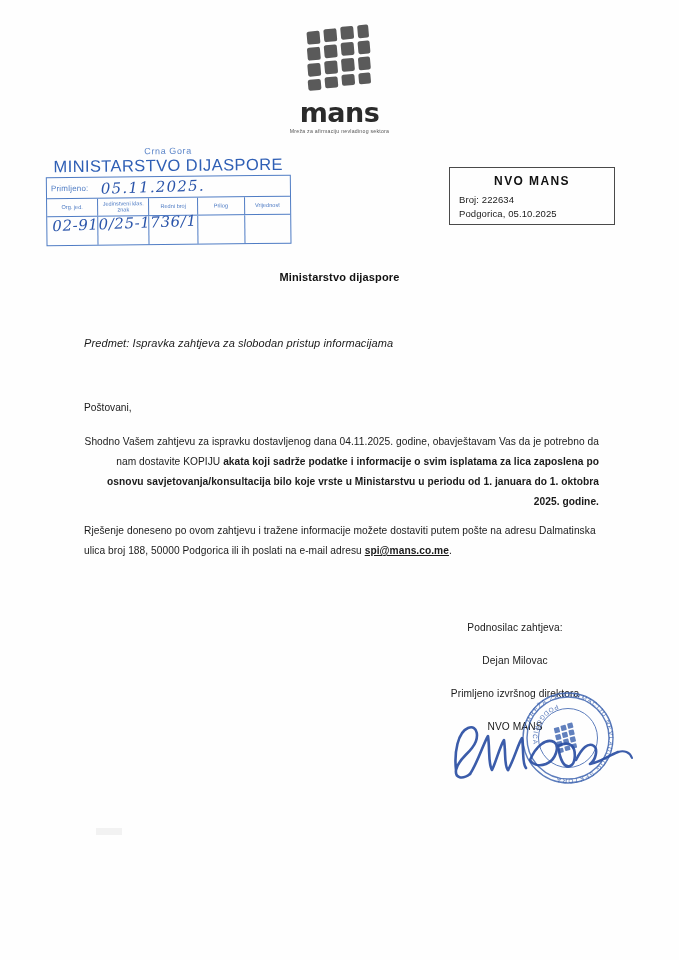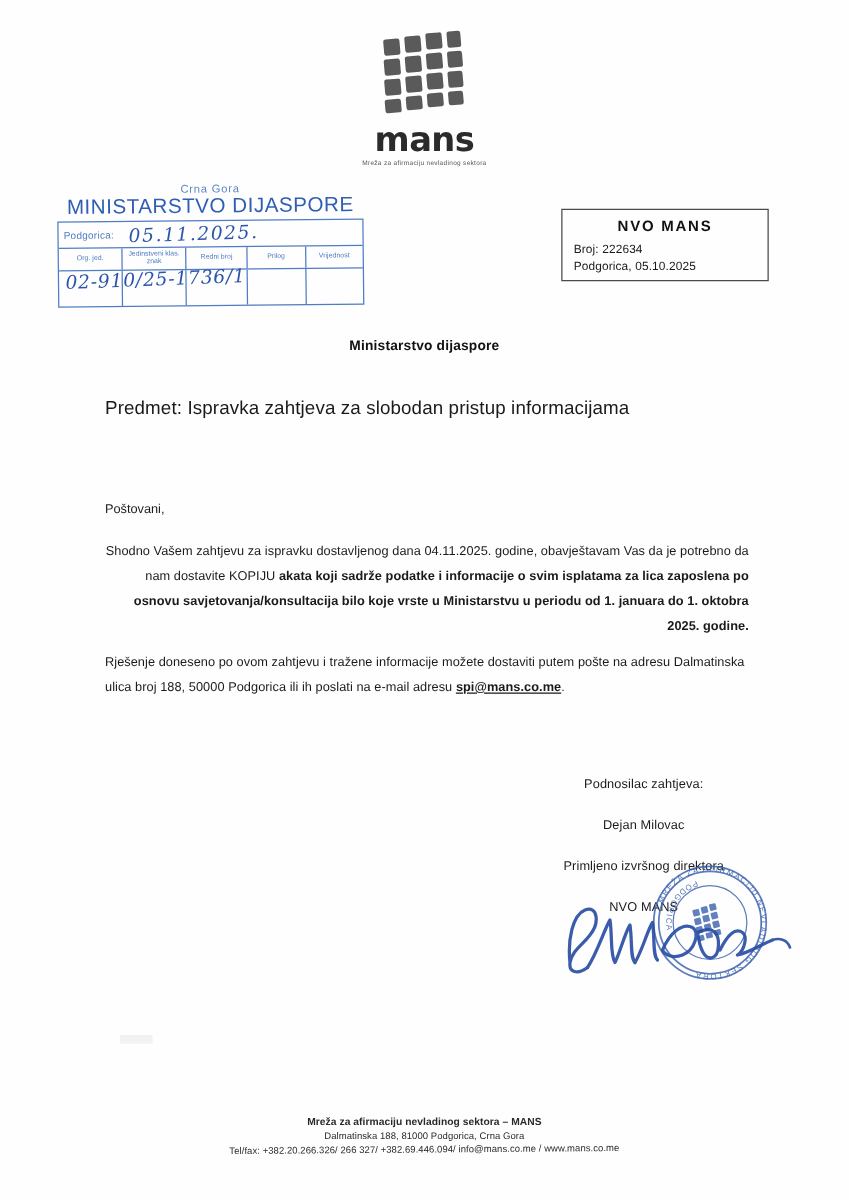--- a/index.html
+++ b/index.html
@@ -172,24 +172,25 @@
     left: 0; top: 271px;
     width: 679px;
     text-align: center;
     font-weight: 700;
     font-size: 11px;
     letter-spacing: 0.15px;
     color: #111;
   }
   .subject {
     position: absolute;
-    left: 84px; top: 318px;
-    font-size: 15px;
+    left: 84px; top: 337px;
+    font-size: 11px;
     color: #1a1a1a;
     letter-spacing: 0.1px;
+    font-style: italic;
   }
   .salutation {
     position: absolute;
     left: 84px; top: 402px;
     font-size: 10.2px;
     color: #1a1a1a;
   }
   .para {
     position: absolute;
     left: 84px;
@@ -302,21 +303,21 @@
     </div>
     <div class="logo-word">mans</div>
     <div class="logo-tag">Mreža za afirmaciju nevladinog sektora</div>
   </div>
 
   <div class="recv-stamp">
     <div class="recv-country">Crna Gora</div>
     <div class="recv-title">MINISTARSTVO DIJASPORE</div>
     <div class="recv-box">
       <div class="recv-row1">
-        <span class="recv-lbl">Podgorica:</span>
+        <span class="recv-lbl">Primljeno:</span>
         <span class="recv-date">05.11.2025.</span>
       </div>
       <div class="recv-head">
         <div class="c1">Org. jed.</div>
         <div class="c2">Jedinstveni klas. znak</div>
         <div class="c3">Redni broj</div>
         <div class="c4">Prilog</div>
         <div class="c5">Vrijednost</div>
       </div>
       <div class="recv-body">
@@ -400,19 +401,14 @@
         <path d="M82,44 C88,30 98,22 106,26 C112,30 108,44 98,48 C90,51 84,48 82,44 Z"></path>
         <path d="M110,30 C112,44 116,52 122,50 C128,48 128,34 124,30 C120,26 114,28 110,30"></path>
         <path d="M128,44 C134,32 140,26 146,30 C150,33 148,44 142,48 C152,46 160,40 170,36"></path>
         <path d="M170,36 C176,34 182,36 184,42" stroke-width="2.1"></path>
       </g>
     </svg>
   </div>
 
   <div class="smudge"></div>
 
-  <div class="footer">
-    <div class="foot-1">Mreža za afirmaciju nevladinog sektora – MANS</div>
-    <div class="foot-2">Dalmatinska 188, 81000 Podgorica, Crna Gora</div>
-    <div class="foot-3">Tel/fax: +382.20.266.326/  266 327/  +382.69.446.094/ info@mans.co.me / www.mans.co.me</div>
-  </div>
 
 </div>
 
 </body></html>

